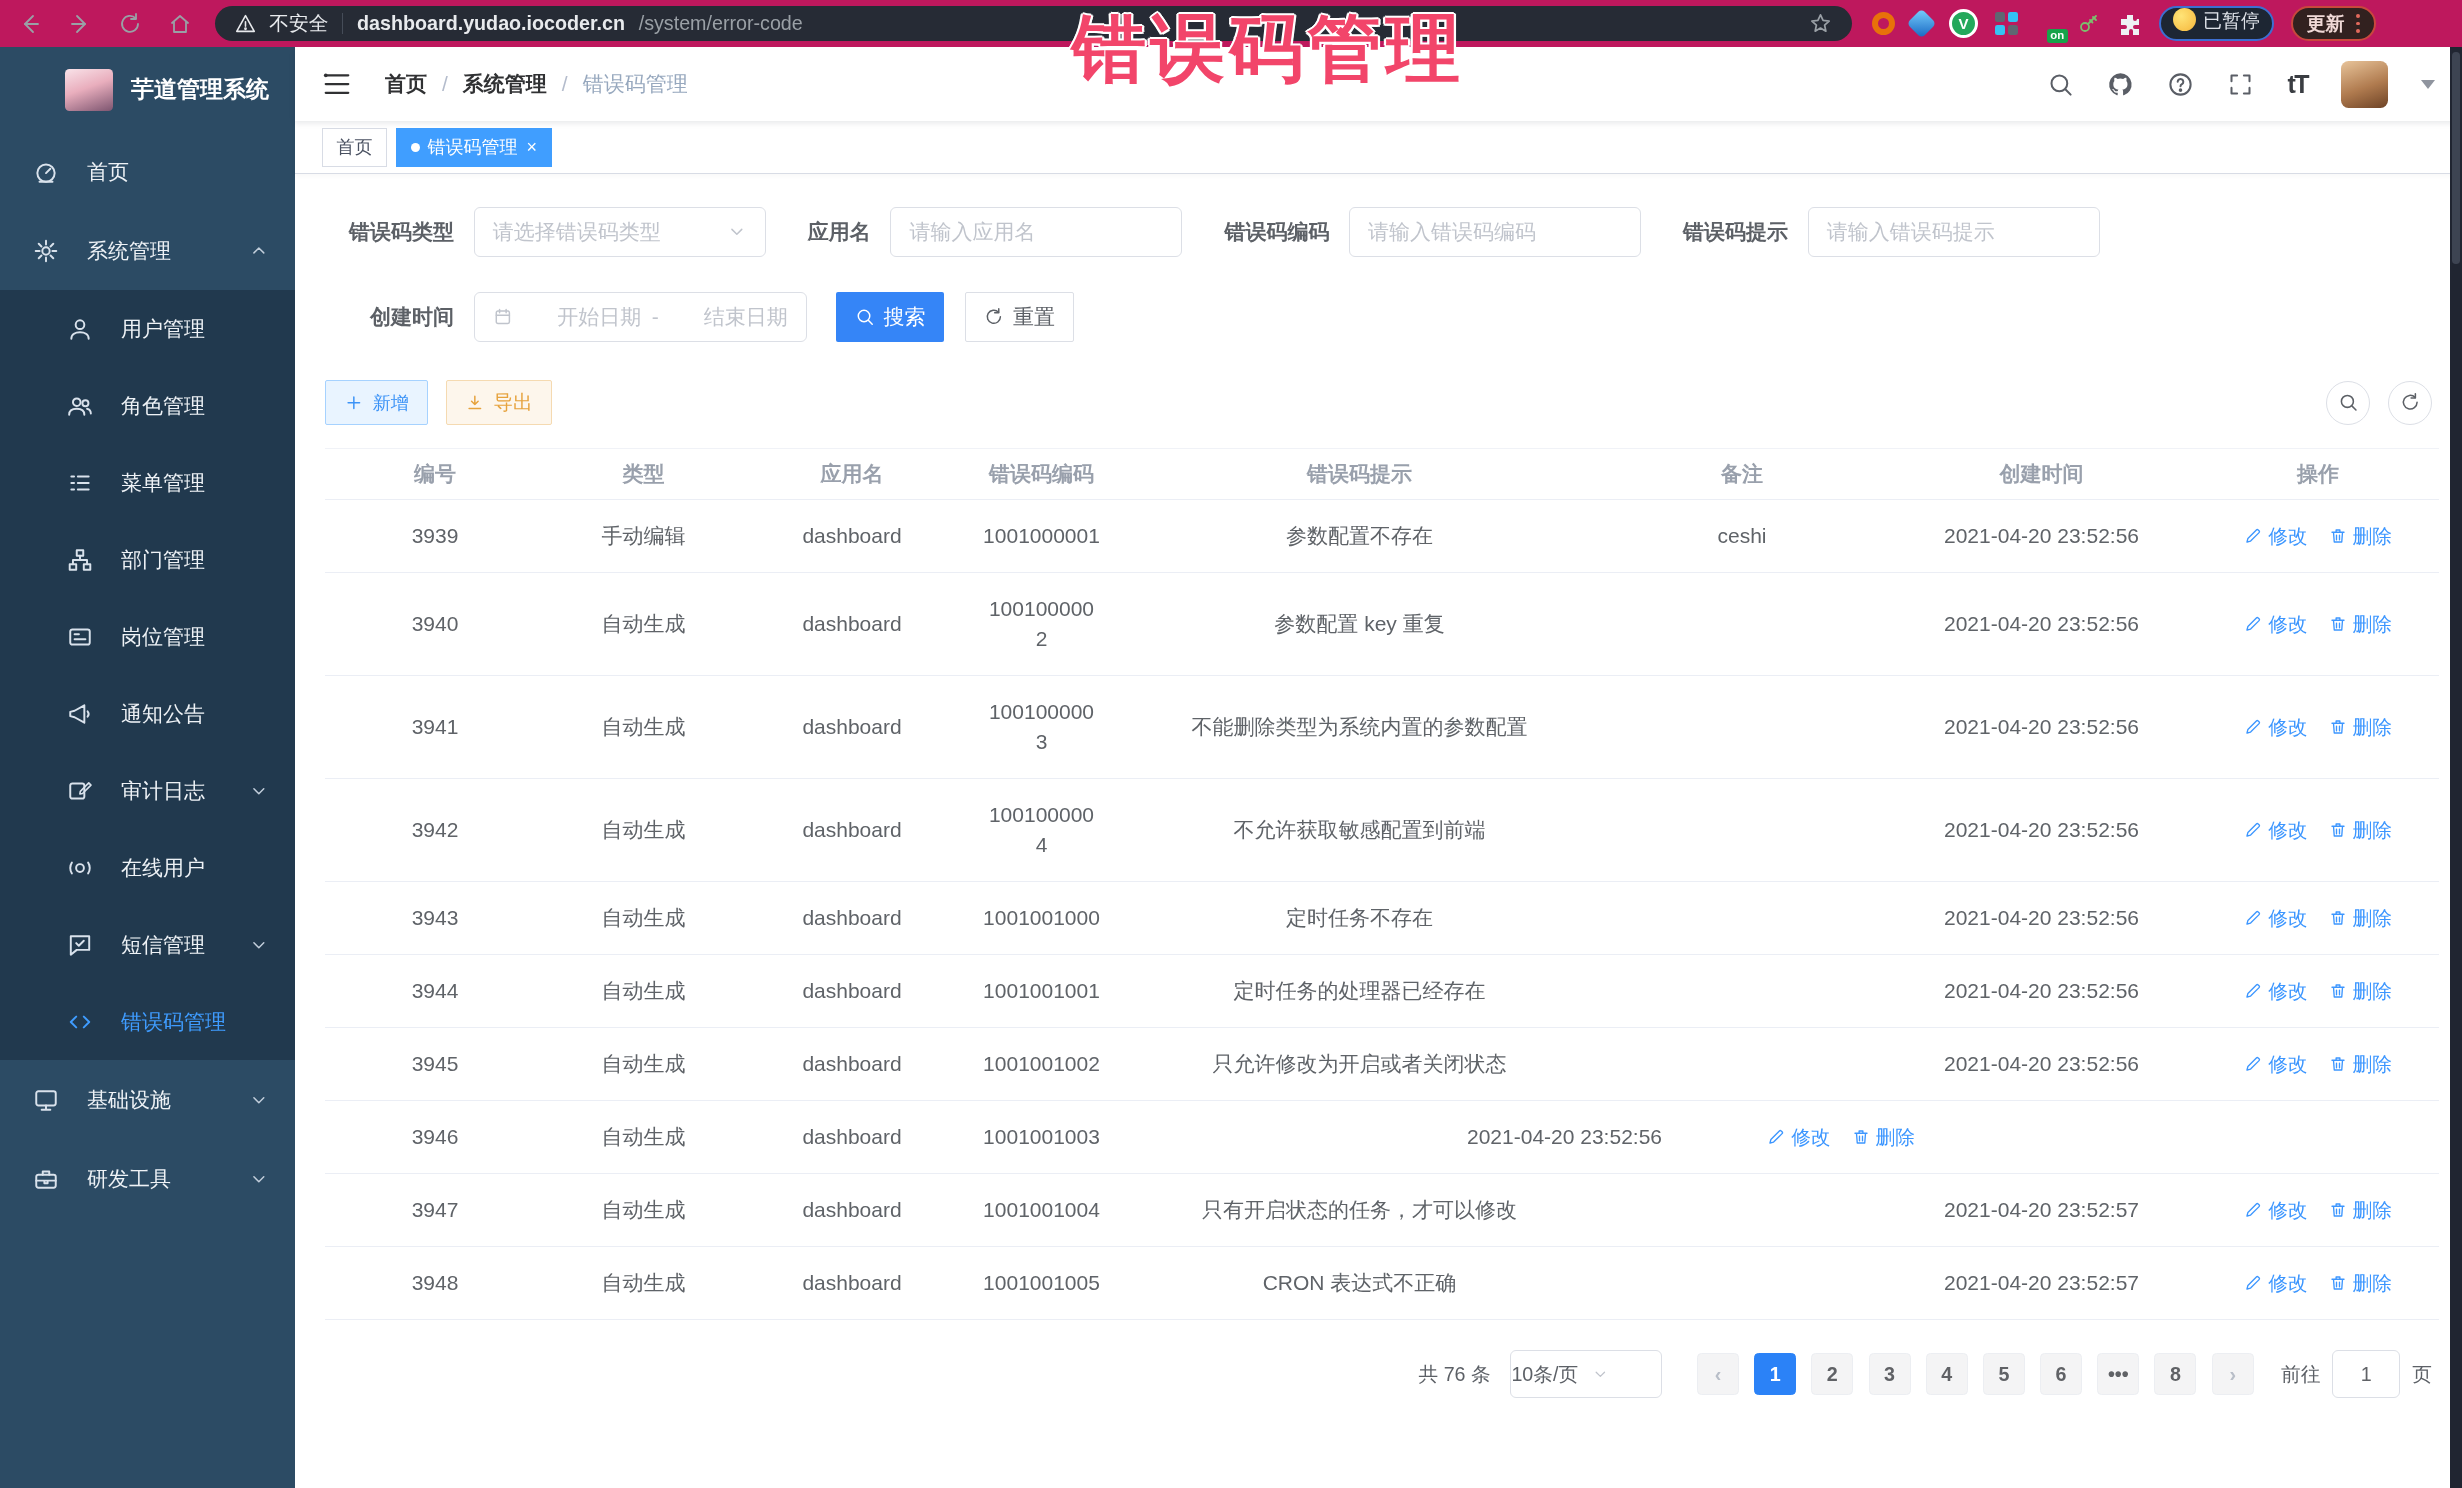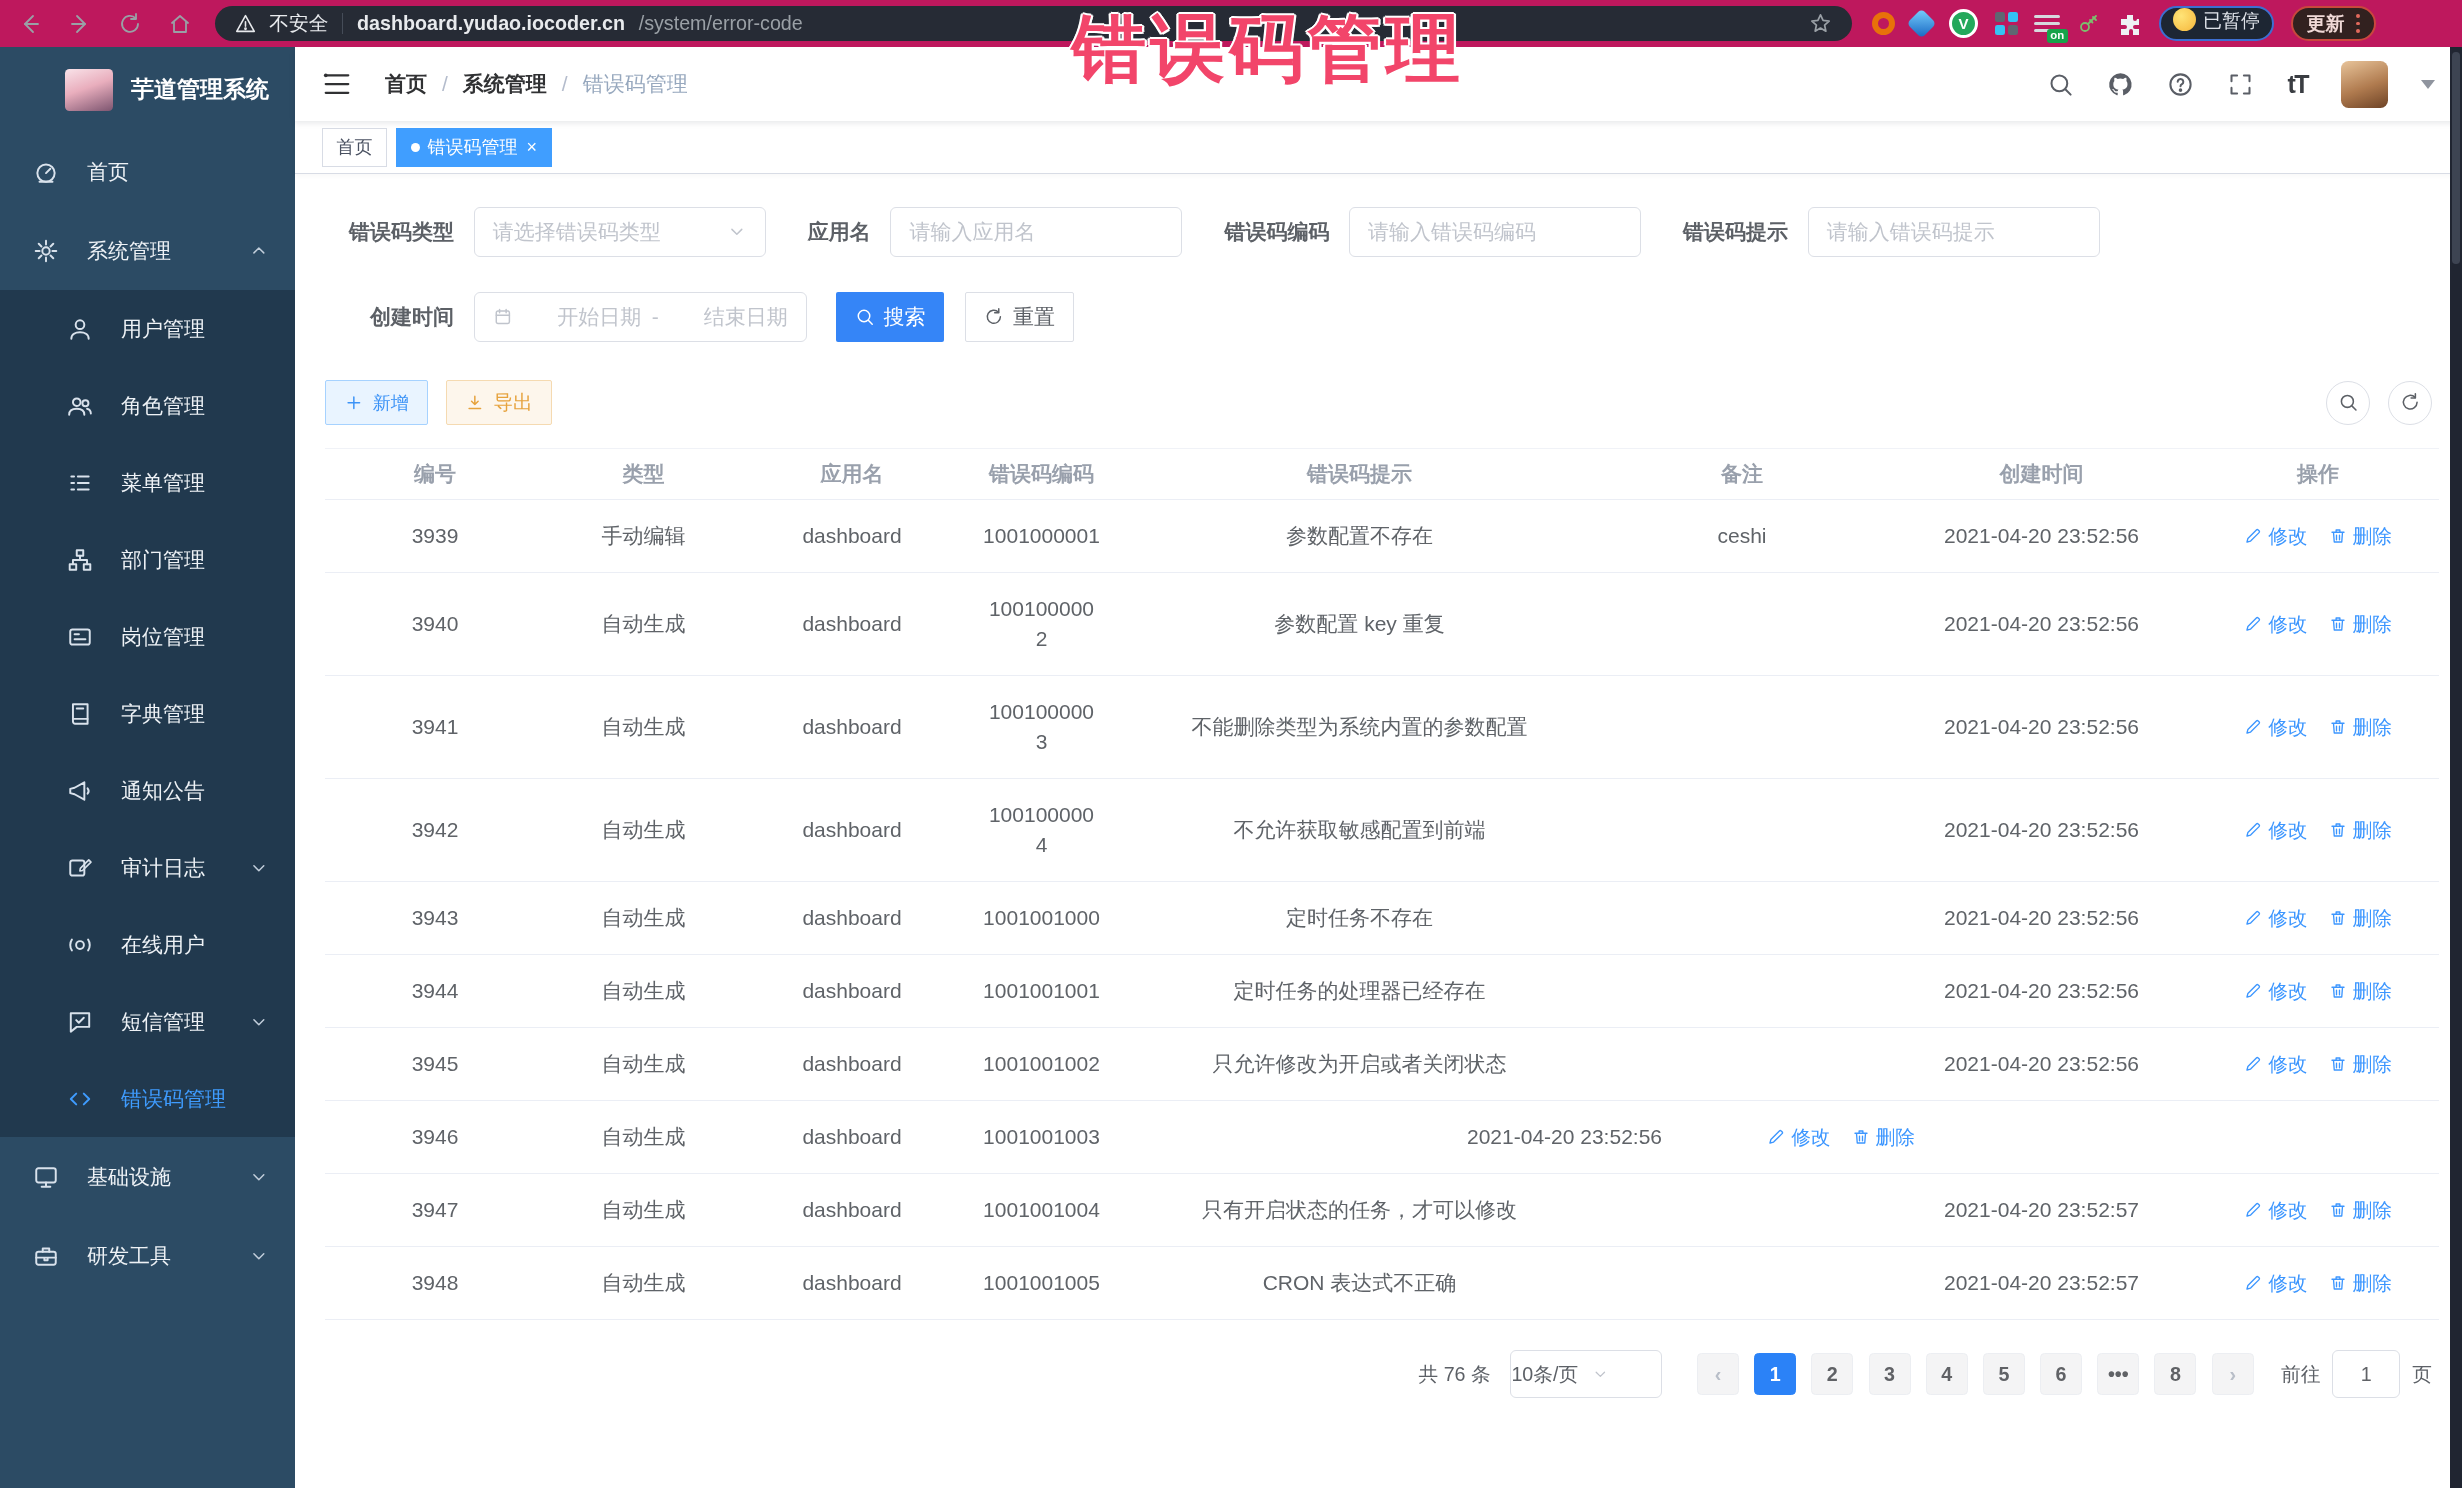--- a/index.html
+++ b/index.html
@@ -18,21 +18,21 @@
 .url-host{color:#e8eaed;font-weight:bold;white-space:nowrap}
 .url-path{color:#9aa0a6;white-space:nowrap}
 .star{margin-left:auto;font-size:23px;color:#9aa0a6}
 .extensions{display:flex;align-items:center;gap:16.7px;margin-left:19.7px}
 .ext-orange{width:23px;height:23px;border-radius:50%;border:6px solid #e8710a}
 .ext-gem{width:21px;height:21px;background:linear-gradient(135deg,#7ad0ff,#1565c0);transform:rotate(45deg);border-radius:4.5px}
 .ext-green{width:29px;height:29px;border-radius:50%;background:#23a85b;border:3px solid #fff;color:#fff;font-size:15px;font-weight:bold;display:flex;align-items:center;justify-content:center}
 .ext-grid{width:23px;height:23px;display:grid;grid-template-columns:1fr 1fr;gap:3px}
 .ext-grid i{background:#5f6672;border-radius:2.3px}
 .ext-grid i.accent{background:#35c3f3}
-.ext-list{position:relative;width:26px;height:21px;display:flex;flex-direction:column;justify-content:space-between;padding:1.5px 0}
+.ext-list{position:relative;width:26px;height:21px;display:flex;flex-direction:row;justify-content:space-between;padding:1.5px 0}
 .ext-list i{height:3.8px;background:#d6d9de;border-radius:1.5px}
 .on-badge{position:absolute;right:-7.6px;bottom:-9px;background:#17a34a;color:#fff;font-size:11.4px;padding:1.5px 3.8px;border-radius:3px;font-weight:bold;line-height:1}
 .ext-key{color:#7cbf6d;font-size:24px}
 .ext-puzzle{color:#eef1f4;font-size:24px}
 .paused-pill{height:35px;border:2.3px solid #3d6fd1;border-radius:19.7px;display:flex;gap:7.6px;padding:0 12px;color:#dde1e8;font-size:19px;background:#1d2633;white-space:nowrap}
 .emoji-face{width:23px;height:23px;border-radius:50%;background:radial-gradient(circle at 35% 35%,#ffe477,#f6b73c);flex-shrink:0}
 .update-pill{height:35px;border:2.3px solid #c9473d;border-radius:19.7px;display:flex;align-items:center;gap:12px;padding:0 13.6px;color:#f0d9d6;font-size:19px;background:#32211f;font-weight:bold;white-space:nowrap}
 .vdots{display:flex;flex-direction:column;gap:3.8px}
 .vdots i{width:3.8px;height:3.8px;border-radius:50%;background:#e2695c}
 
@@ -292,29 +292,20 @@
               <svg viewBox="0 0 24 24">
                 <rect x="3" y="5" width="18" height="14" rx="2"></rect>
                 <path d="M7 9.5h4M7 14h10"></path>
               </svg>
             </span>
             <span>岗位管理</span>
           </div>
           <div class="menu-item">
             <span class="icon m-icon">
               <svg viewBox="0 0 24 24">
-                <path d="M5.5 3H19v18H7.5a2 2 0 0 1-2-2z"></path>
-                <path d="M5.5 16.5H19M9 7h6"></path>
-              </svg>
-            </span>
-            <span>字典管理</span>
-          </div>
-          <div class="menu-item">
-            <span class="icon m-icon">
-              <svg viewBox="0 0 24 24">
                 <path d="M3 10v4l4 1 9 5V4L7 9l-4 1z"></path>
                 <path d="M19 9.5a4 4 0 0 1 0 5"></path>
               </svg>
             </span>
             <span>通知公告</span>
           </div>
           <div class="menu-item">
             <span class="icon m-icon">
               <svg viewBox="0 0 24 24">
                 <rect x="3" y="5" width="13" height="14" rx="2"></rect>

